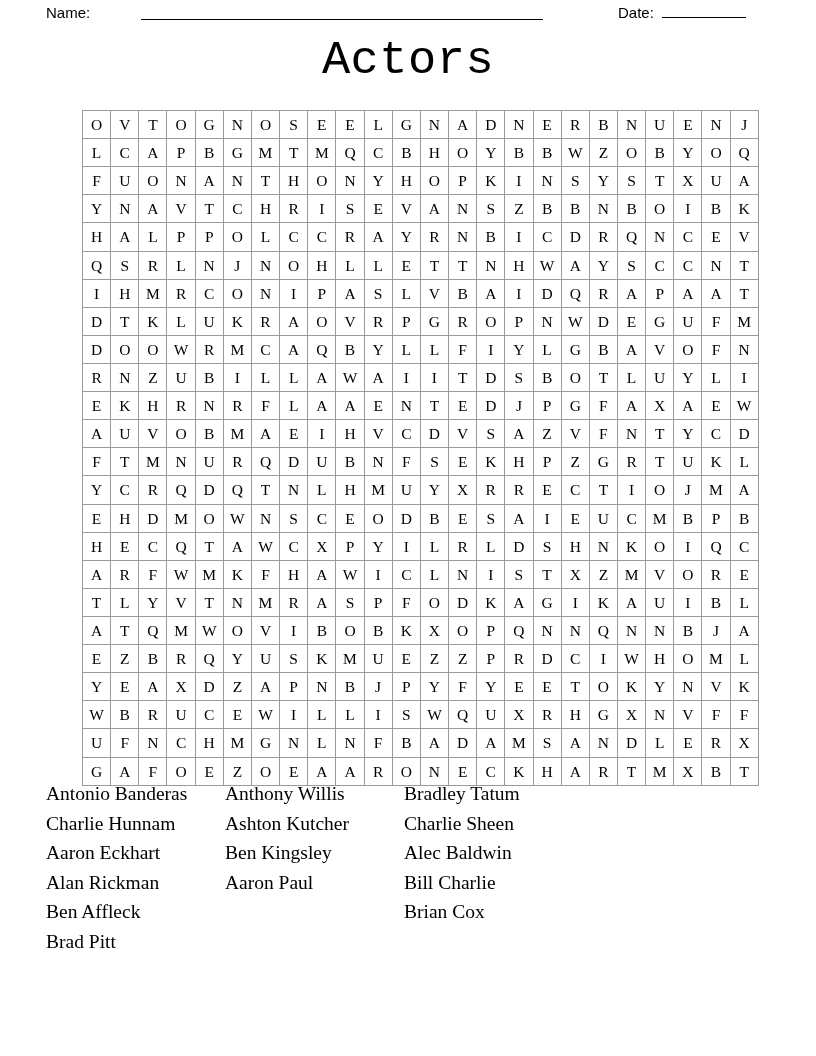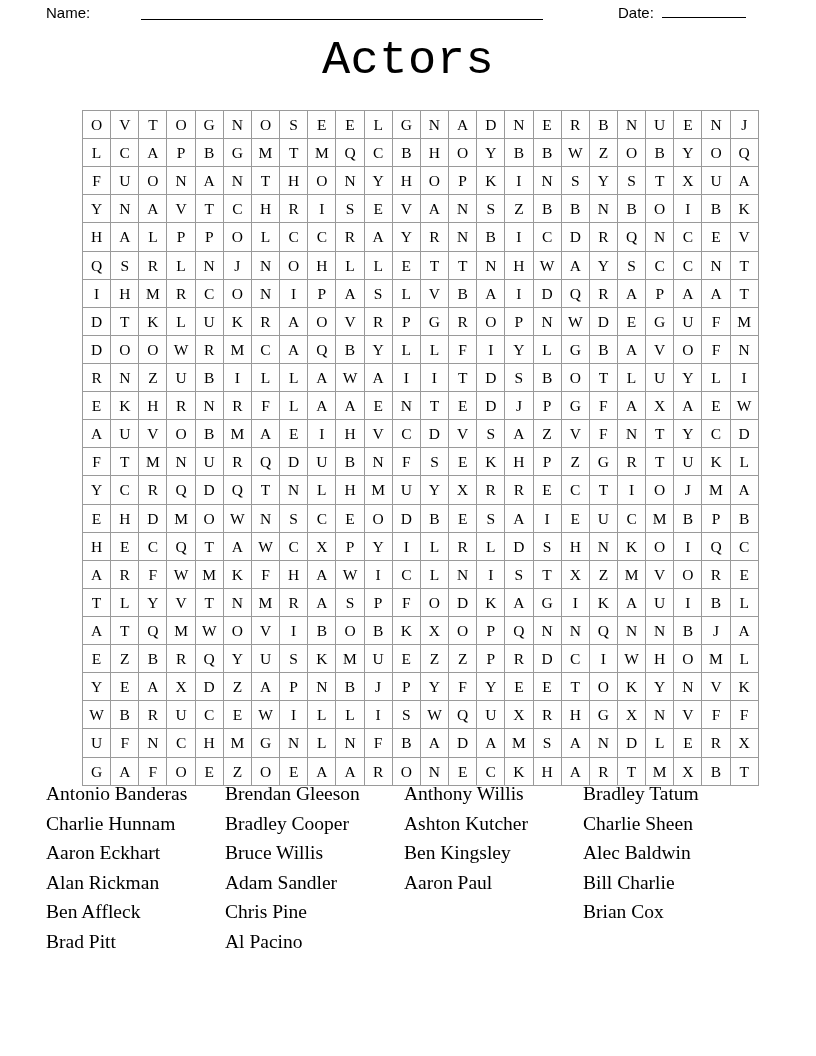--- a/index.html
+++ b/index.html
@@ -758,28 +758,20 @@
 </div>
 
 <div id="word-list">
     <div class="word-col">
       <div class="word-item">Antonio Banderas</div>
       <div class="word-item">Charlie Hunnam</div>
       <div class="word-item">Aaron Eckhart</div>
       <div class="word-item">Alan Rickman</div>
       <div class="word-item">Ben Affleck</div>
       <div class="word-item">Brad Pitt</div>
-    </div>
-    <div class="word-col">
-      <div class="word-item">Brendan Gleeson</div>
-      <div class="word-item">Bradley Cooper</div>
-      <div class="word-item">Bruce Willis</div>
-      <div class="word-item">Adam Sandler</div>
-      <div class="word-item">Chris Pine</div>
-      <div class="word-item">Al Pacino</div>
     </div>
     <div class="word-col">
       <div class="word-item">Anthony Willis</div>
       <div class="word-item">Ashton Kutcher</div>
       <div class="word-item">Ben Kingsley</div>
       <div class="word-item">Aaron Paul</div>
     </div>
     <div class="word-col">
       <div class="word-item">Bradley Tatum</div>
       <div class="word-item">Charlie Sheen</div>

